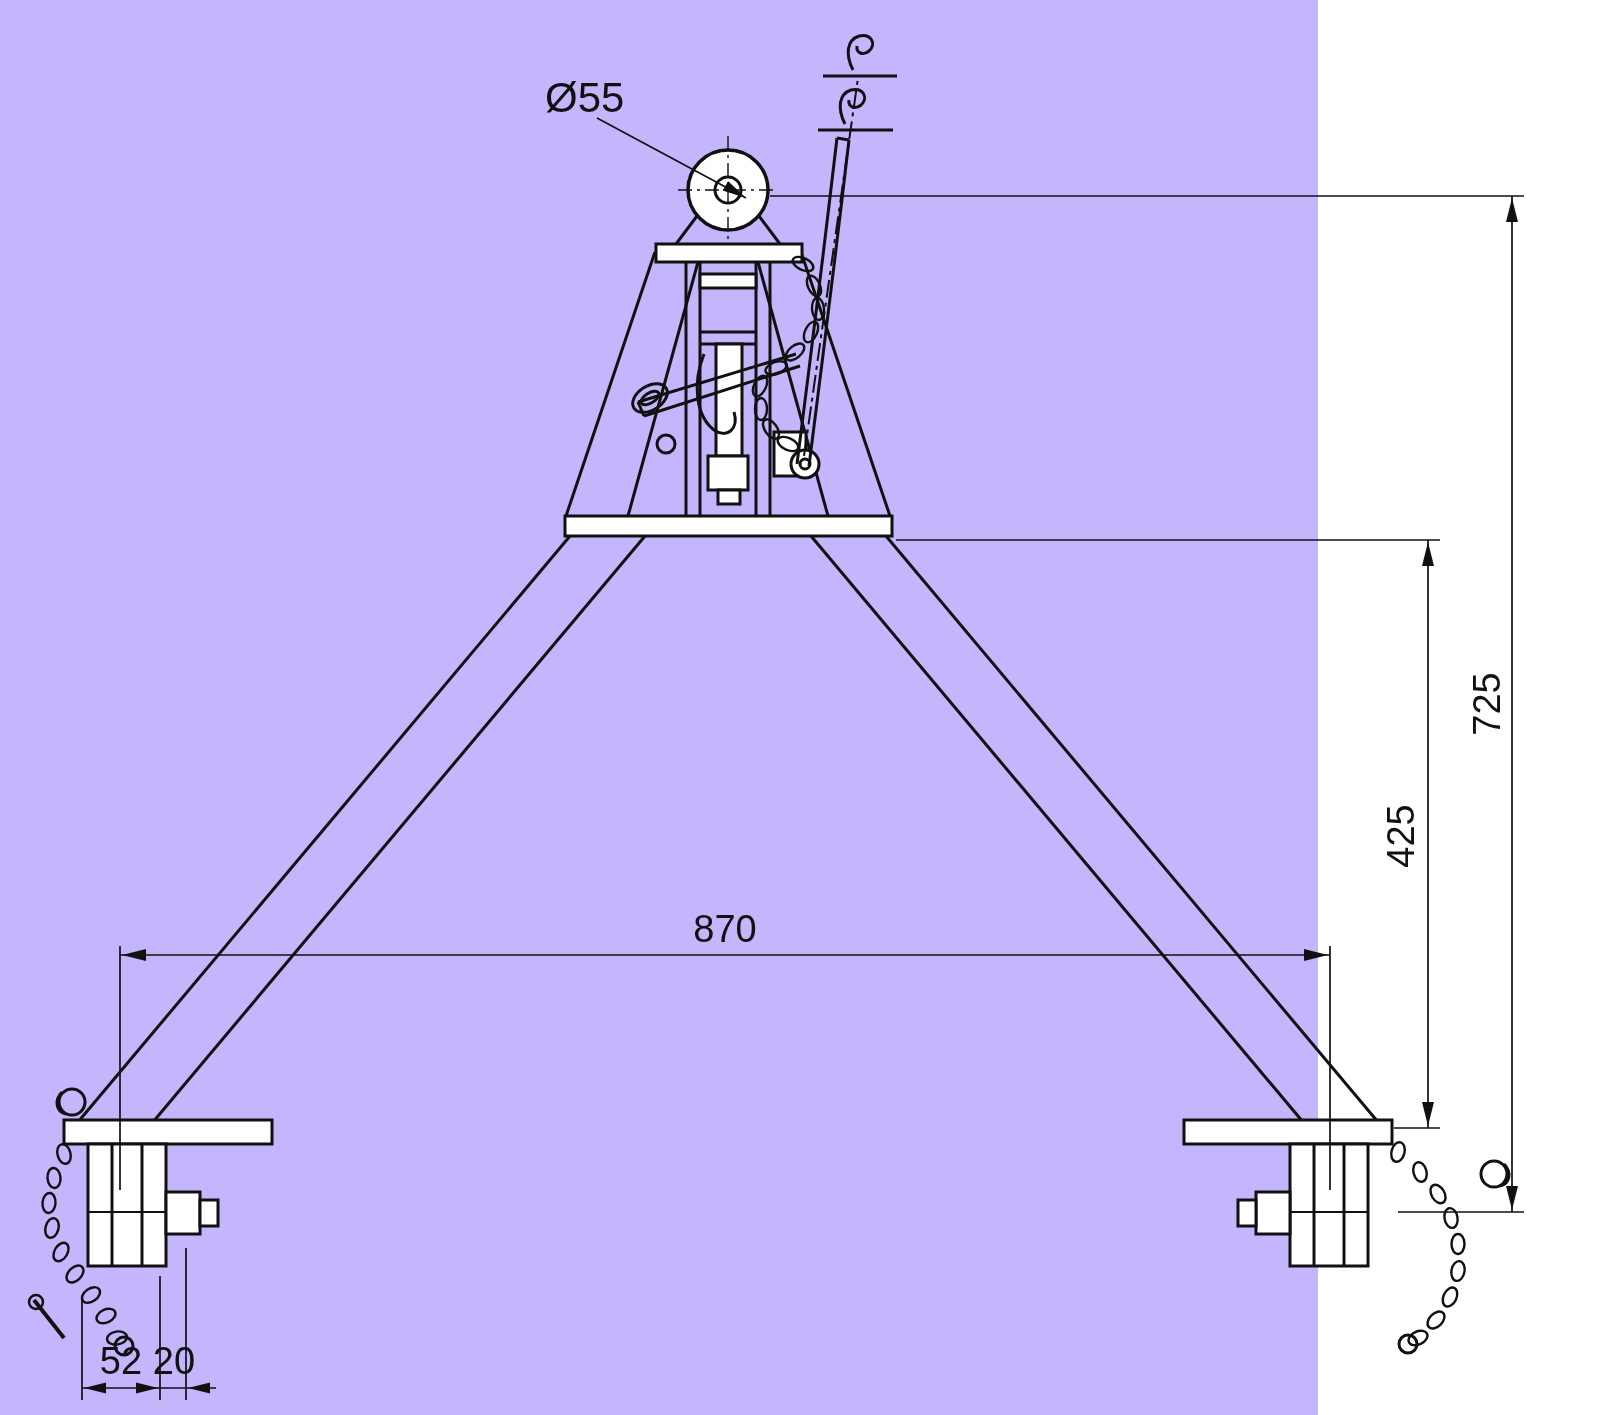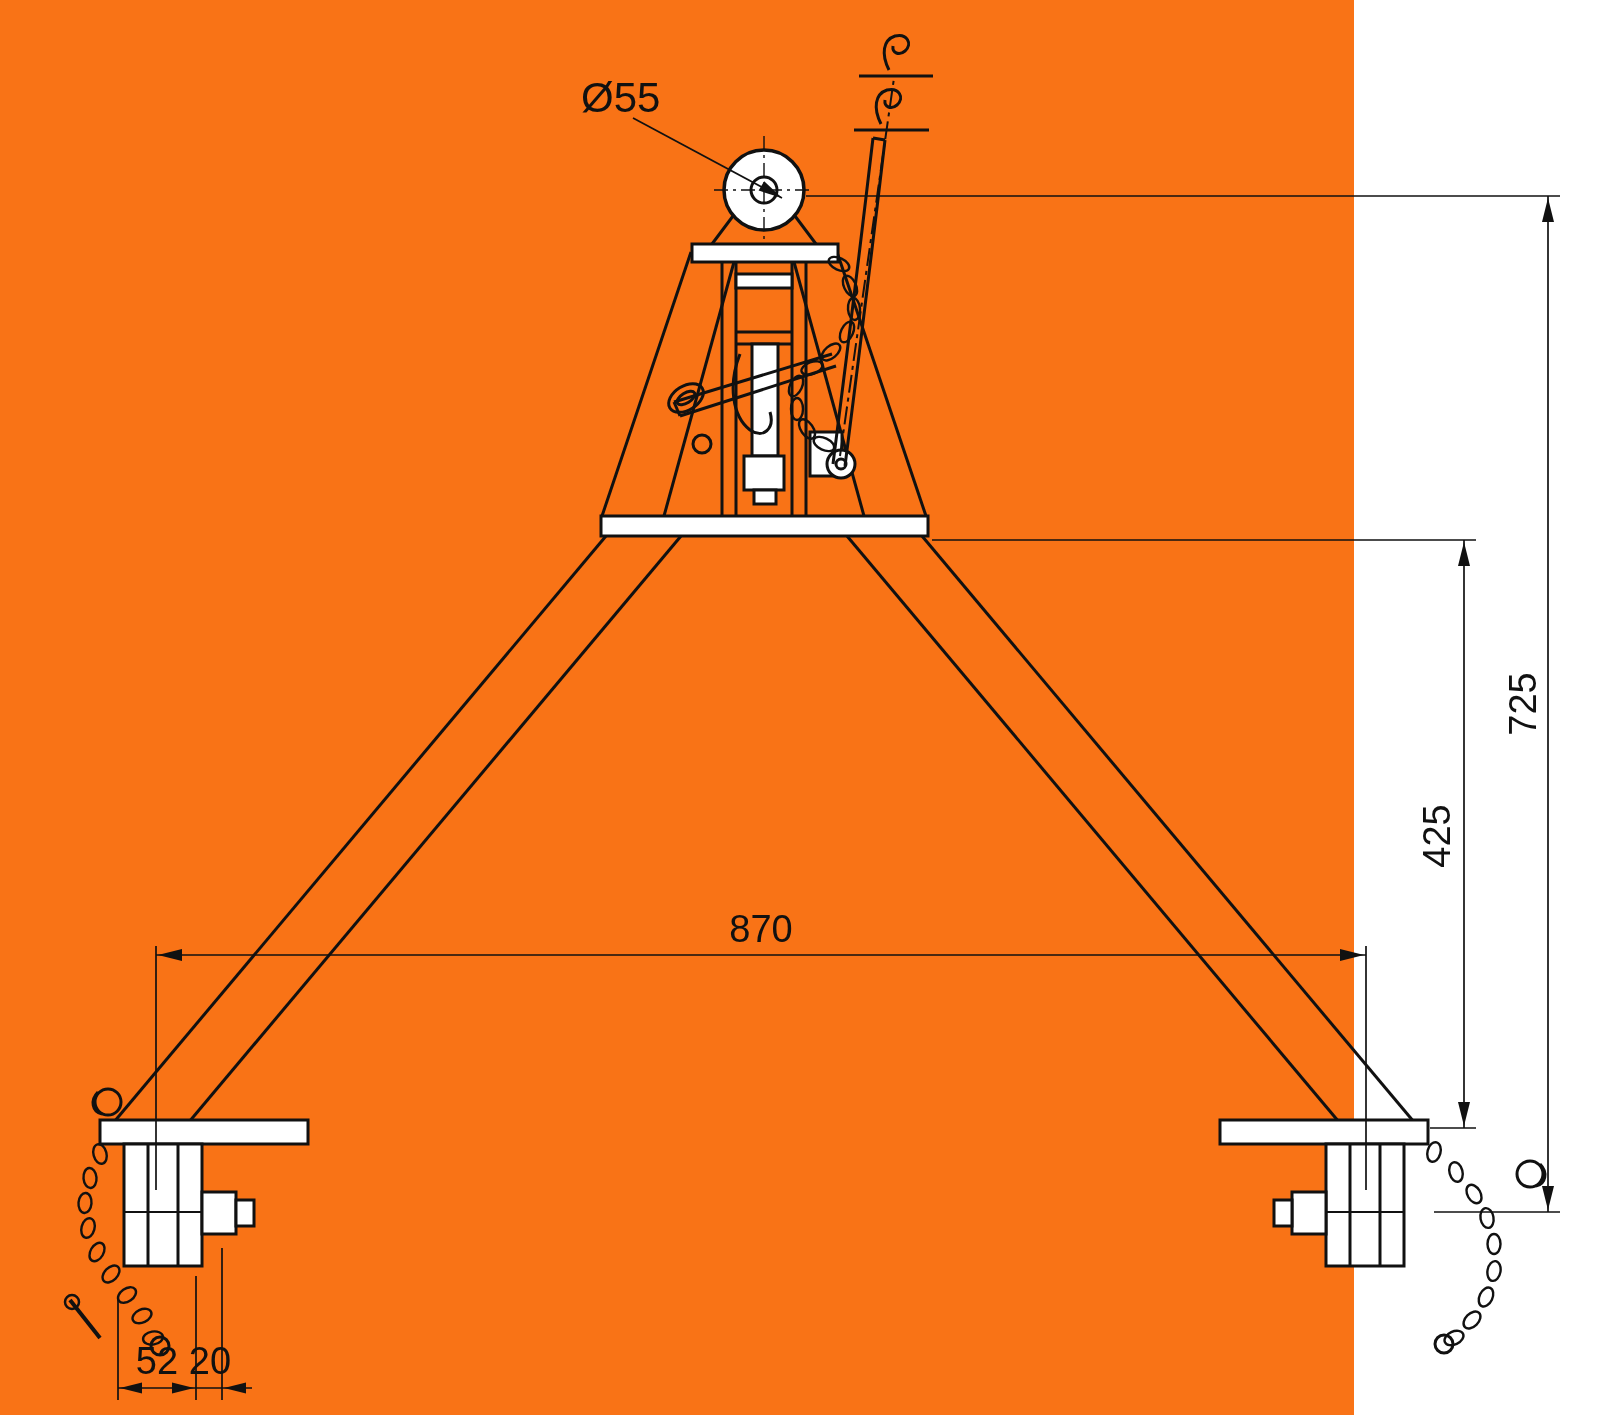--- a/index.html
+++ b/index.html
@@ -4,23 +4,22 @@
 <style>
   html, body {
     margin: 0;
     padding: 0;
     background: #ffffff;
     font-family: "Liberation Sans", sans-serif;
   }
   .canvas-wrap {
     width: 1318px;
     height: 1415px;
-    background: #f97316;
+    background: #c4b5fd;
     position: relative;
-    padding-left: 36px;
   }
   svg { display: block; }
   .dim-text {
     font-family: "Liberation Sans", sans-serif;
     font-size: 38px;
     fill: #111111;
   }
   .label-text {
     font-family: "Liberation Sans", sans-serif;
     font-size: 42px;

